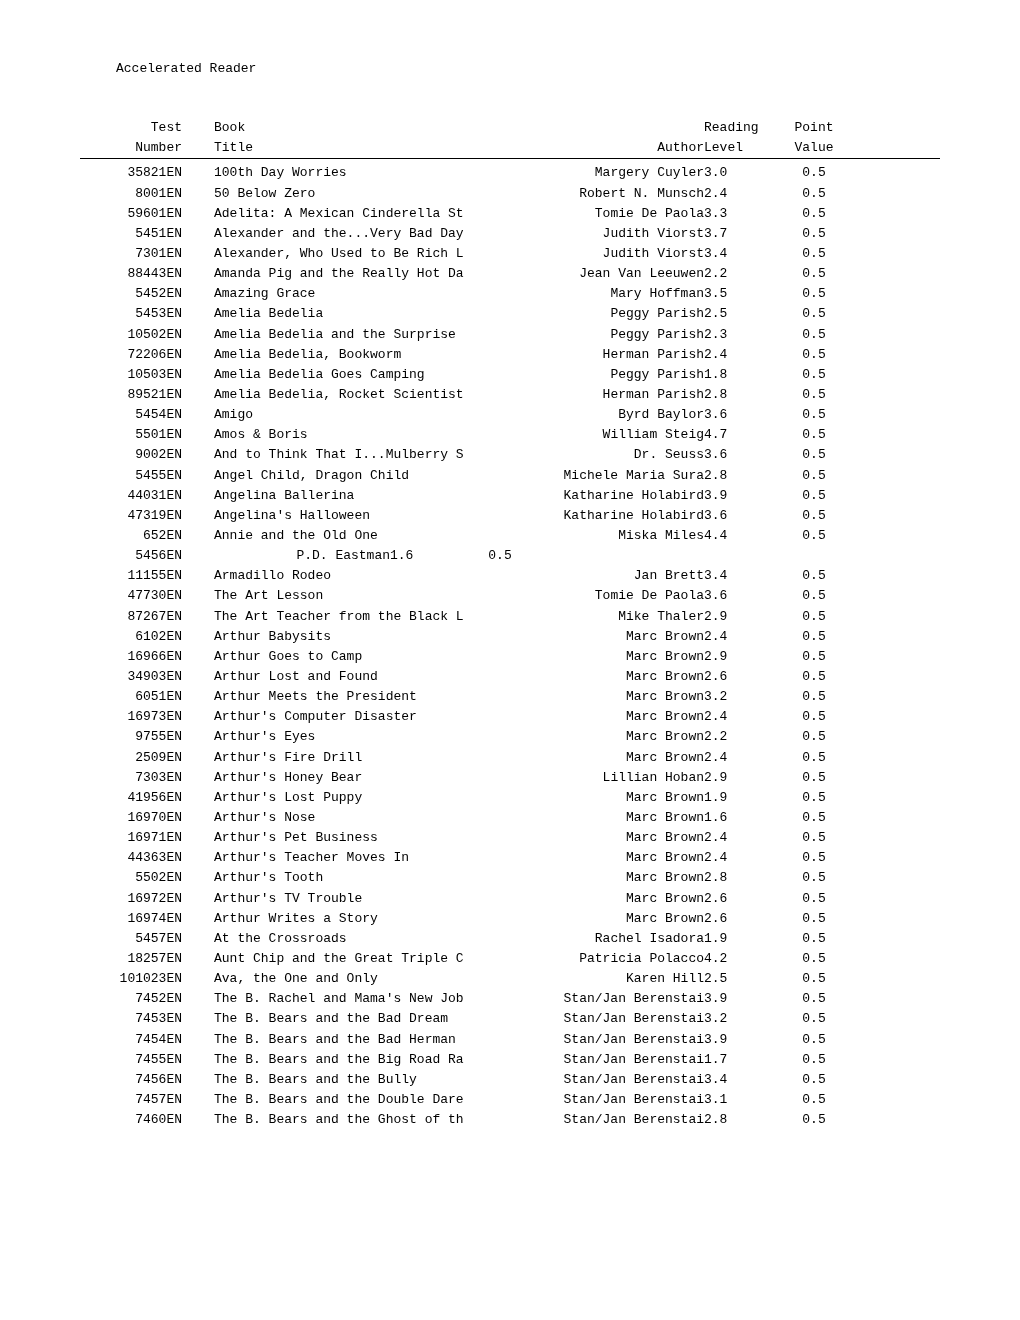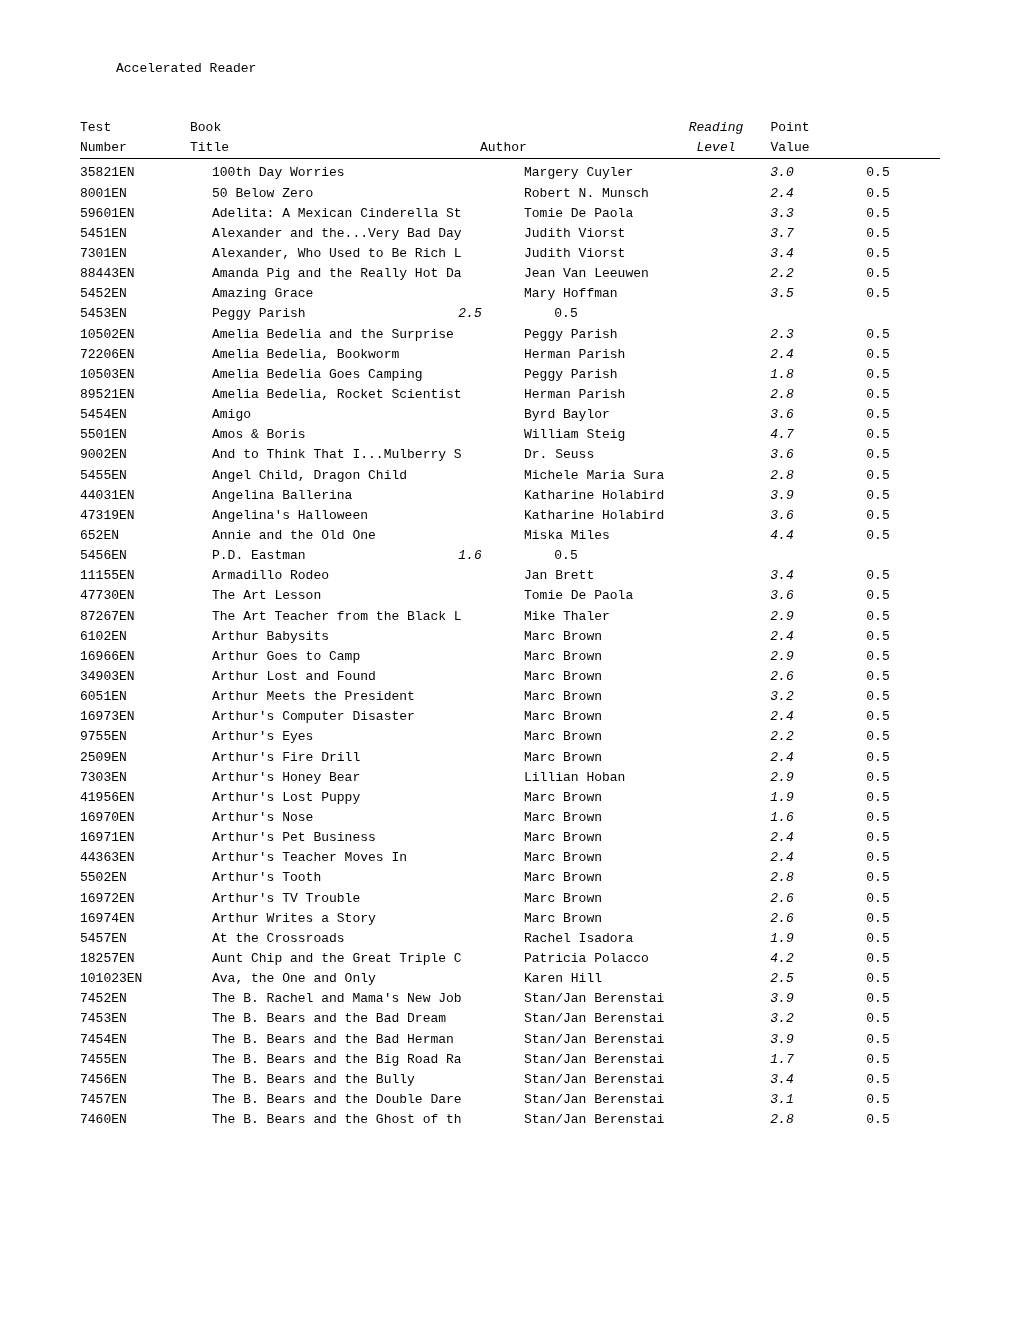--- a/index.html
+++ b/index.html
@@ -28,37 +28,38 @@
     }
     .divider {
       border: none;
       border-top: 1px solid #000;
       margin-bottom: 4px;
     }
     .row {
       display: flex;
       line-height: 1.55;
       white-space: pre;
-      gap: 22px;
     }
     .col-number {
       width: 110px;
+      text-align: right;
       padding-right: 8px;
     }
     .col-title {
       width: 290px;
+      margin-left: 24px;
     }
     .col-author {
       width: 200px;
+      text-align: right;
     }
     .col-level {
       width: 80px;
-      text-align: center;
+      text-align: left;
       padding-right: 8px;
-      font-style: italic;
     }
     .col-value {
       width: 60px;
       text-align: center;
     }
     .header-row {
       display: flex;
       line-height: 1.55;
     }
     .header-row .col-number {
@@ -91,21 +92,21 @@
   </div>
   <hr class="divider">
   <div id="table-body">
       <div class="row"><div class="col-number">35821EN</div><div class="col-title">100th Day Worries</div><div class="col-author">Margery Cuyler</div><div class="col-level">3.0</div><div class="col-value">0.5</div></div>
       <div class="row"><div class="col-number">8001EN</div><div class="col-title">50 Below Zero</div><div class="col-author">Robert N. Munsch</div><div class="col-level">2.4</div><div class="col-value">0.5</div></div>
       <div class="row"><div class="col-number">59601EN</div><div class="col-title">Adelita: A Mexican Cinderella St</div><div class="col-author">Tomie De Paola</div><div class="col-level">3.3</div><div class="col-value">0.5</div></div>
       <div class="row"><div class="col-number">5451EN</div><div class="col-title">Alexander and the...Very Bad Day</div><div class="col-author">Judith Viorst</div><div class="col-level">3.7</div><div class="col-value">0.5</div></div>
       <div class="row"><div class="col-number">7301EN</div><div class="col-title">Alexander, Who Used to Be Rich L</div><div class="col-author">Judith Viorst</div><div class="col-level">3.4</div><div class="col-value">0.5</div></div>
       <div class="row"><div class="col-number">88443EN</div><div class="col-title">Amanda Pig and the Really Hot Da</div><div class="col-author">Jean Van Leeuwen</div><div class="col-level">2.2</div><div class="col-value">0.5</div></div>
       <div class="row"><div class="col-number">5452EN</div><div class="col-title">Amazing Grace</div><div class="col-author">Mary Hoffman</div><div class="col-level">3.5</div><div class="col-value">0.5</div></div>
-      <div class="row"><div class="col-number">5453EN</div><div class="col-author">Peggy Parish</div><div class="col-level">2.5</div><div class="col-value">0.5</div></div>
+      <div class="row"><div class="col-number">5453EN</div><div class="col-title">Amelia Bedelia</div><div class="col-author">Peggy Parish</div><div class="col-level">2.5</div><div class="col-value">0.5</div></div>
       <div class="row"><div class="col-number">10502EN</div><div class="col-title">Amelia Bedelia and the Surprise</div><div class="col-author">Peggy Parish</div><div class="col-level">2.3</div><div class="col-value">0.5</div></div>
       <div class="row"><div class="col-number">72206EN</div><div class="col-title">Amelia Bedelia, Bookworm</div><div class="col-author">Herman Parish</div><div class="col-level">2.4</div><div class="col-value">0.5</div></div>
       <div class="row"><div class="col-number">10503EN</div><div class="col-title">Amelia Bedelia Goes Camping</div><div class="col-author">Peggy Parish</div><div class="col-level">1.8</div><div class="col-value">0.5</div></div>
       <div class="row"><div class="col-number">89521EN</div><div class="col-title">Amelia Bedelia, Rocket Scientist</div><div class="col-author">Herman Parish</div><div class="col-level">2.8</div><div class="col-value">0.5</div></div>
       <div class="row"><div class="col-number">5454EN</div><div class="col-title">Amigo</div><div class="col-author">Byrd Baylor</div><div class="col-level">3.6</div><div class="col-value">0.5</div></div>
       <div class="row"><div class="col-number">5501EN</div><div class="col-title">Amos &amp; Boris</div><div class="col-author">William Steig</div><div class="col-level">4.7</div><div class="col-value">0.5</div></div>
       <div class="row"><div class="col-number">9002EN</div><div class="col-title">And to Think That I...Mulberry S</div><div class="col-author">Dr. Seuss</div><div class="col-level">3.6</div><div class="col-value">0.5</div></div>
       <div class="row"><div class="col-number">5455EN</div><div class="col-title">Angel Child, Dragon Child</div><div class="col-author">Michele Maria Sura</div><div class="col-level">2.8</div><div class="col-value">0.5</div></div>
       <div class="row"><div class="col-number">44031EN</div><div class="col-title">Angelina Ballerina</div><div class="col-author">Katharine Holabird</div><div class="col-level">3.9</div><div class="col-value">0.5</div></div>
       <div class="row"><div class="col-number">47319EN</div><div class="col-title">Angelina's Halloween</div><div class="col-author">Katharine Holabird</div><div class="col-level">3.6</div><div class="col-value">0.5</div></div>

